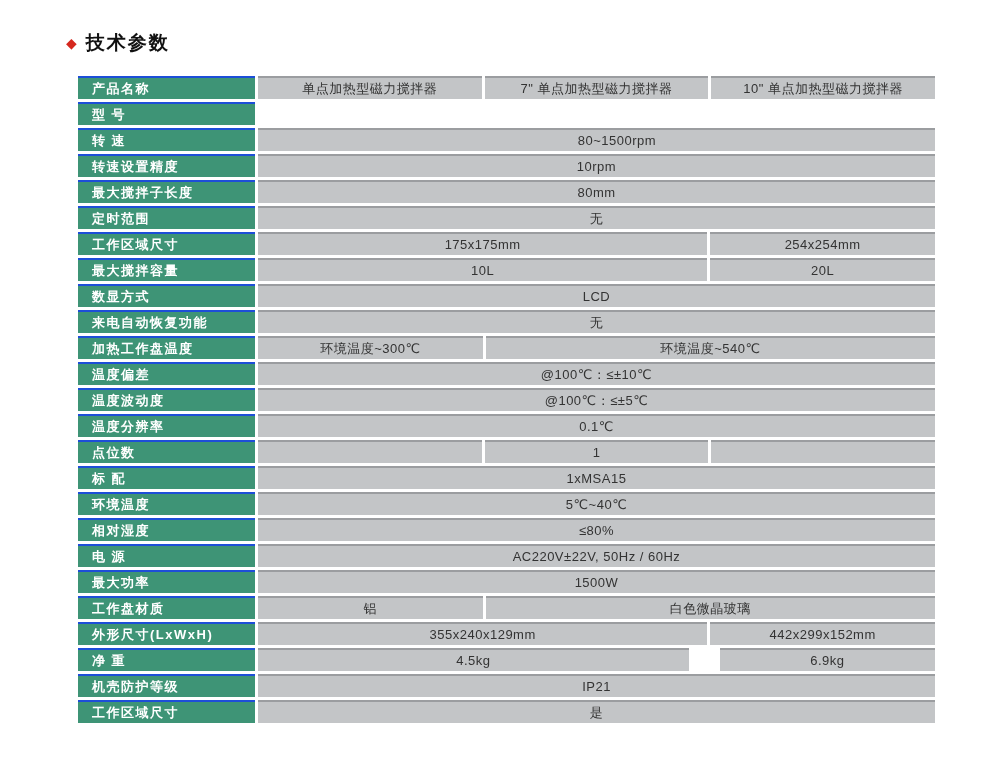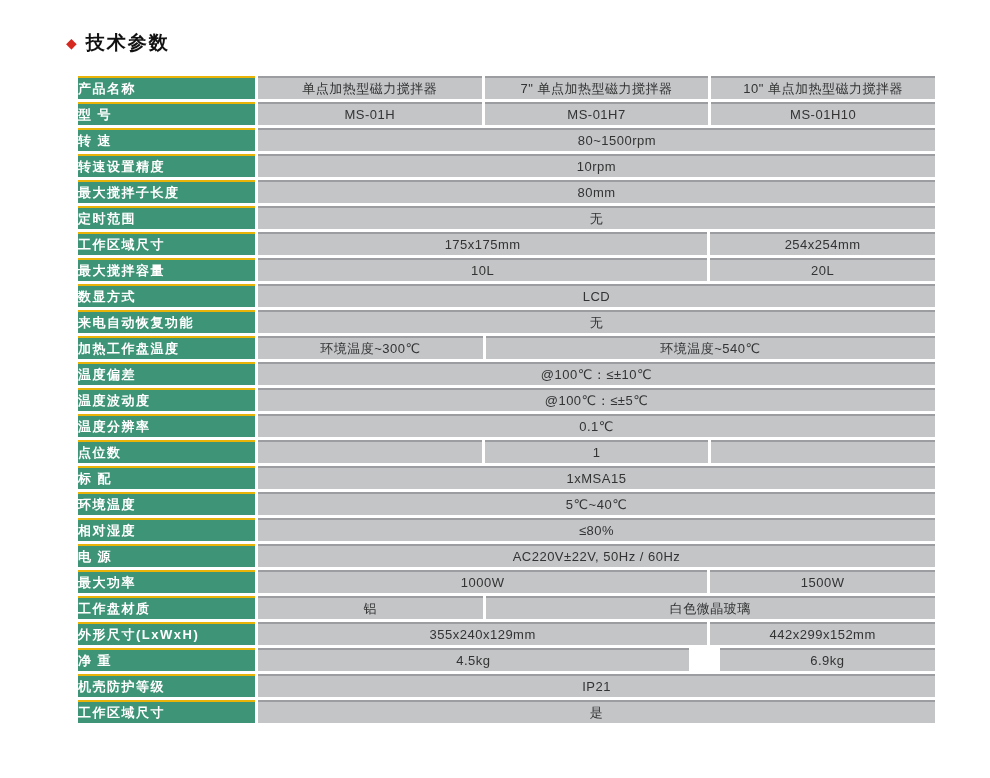--- a/index.html
+++ b/index.html
@@ -9,23 +9,23 @@
 
   .title-row { position: absolute; top: 30px; left: 66px; display: flex; align-items: center; }
   .diamond { color: #d5281e; font-size: 14px; margin-right: 9px; line-height: 1; }
   .page-title { font-size: 19px; font-weight: bold; color: #111; letter-spacing: 2px; }
 
   .spec-table { position: absolute; left: 78px; top: 76px; width: 857px; }
   .spec-row { display: flex; height: 23px; margin-bottom: 3px; }
 
   .label-cell {
     width: 177px; flex: none; margin-right: 3px;
-    background: #3e9476; border-top: 2px solid #eab308;
+    background: #3e9476; border-top: 2px solid #1d4ed8;
     color: #ffffff; font-size: 13px; font-weight: bold; letter-spacing: 1.5px;
-    display: flex; align-items: center; padding-left: 0;
+    display: flex; align-items: center; padding-left: 14px;
     white-space: nowrap; overflow: hidden;
   }
   .data-area { flex: 1; display: flex; }
   .data-cell {
     background: #c3c5c7; border-top: 2px solid #9b9da0;
     color: #333; font-size: 13px; letter-spacing: 0.5px;
     display: flex; align-items: center; justify-content: center;
     margin-right: 3px; white-space: nowrap; overflow: hidden;
   }
   .data-cell:last-child { margin-right: 0; }
@@ -42,25 +42,20 @@
       <div class="spec-row">
         <div class="label-cell">产品名称</div>
         <div class="data-area">
           <div class="data-cell" style="flex: 1 1 0px;">单点加热型磁力搅拌器</div>
           <div class="data-cell" style="flex: 1 1 0px;">7" 单点加热型磁力搅拌器</div>
           <div class="data-cell" style="flex: 1 1 0px;">10" 单点加热型磁力搅拌器</div>
         </div>
       </div>
       <div class="spec-row">
         <div class="label-cell">型 号</div>
-        <div class="data-area">
-          <div class="data-cell" style="flex: 1 1 0px;">MS-01H</div>
-          <div class="data-cell" style="flex: 1 1 0px;">MS-01H7</div>
-          <div class="data-cell" style="flex: 1 1 0px;">MS-01H10</div>
-        </div>
       </div>
       <div class="spec-row">
         <div class="label-cell">转 速</div>
         <div class="data-area">
           <div class="data-cell" style="flex: 3 1 0px; padding-left: 41px;">80~1500rpm</div>
         </div>
       </div>
       <div class="spec-row">
         <div class="label-cell">转速设置精度</div>
         <div class="data-area">
@@ -158,21 +153,20 @@
       </div>
       <div class="spec-row">
         <div class="label-cell">电 源</div>
         <div class="data-area">
           <div class="data-cell" style="flex: 3 1 0px;">AC220V±22V, 50Hz / 60Hz</div>
         </div>
       </div>
       <div class="spec-row">
         <div class="label-cell">最大功率</div>
         <div class="data-area">
-          <div class="data-cell" style="flex: 2 1 0px;">1000W</div>
           <div class="data-cell" style="flex: 1 1 0px;">1500W</div>
         </div>
       </div>
       <div class="spec-row">
         <div class="label-cell">工作盘材质</div>
         <div class="data-area">
           <div class="data-cell" style="flex: 1 1 0px;">铝</div>
           <div class="data-cell" style="flex: 2 1 0px;">白色微晶玻璃</div>
         </div>
       </div>

